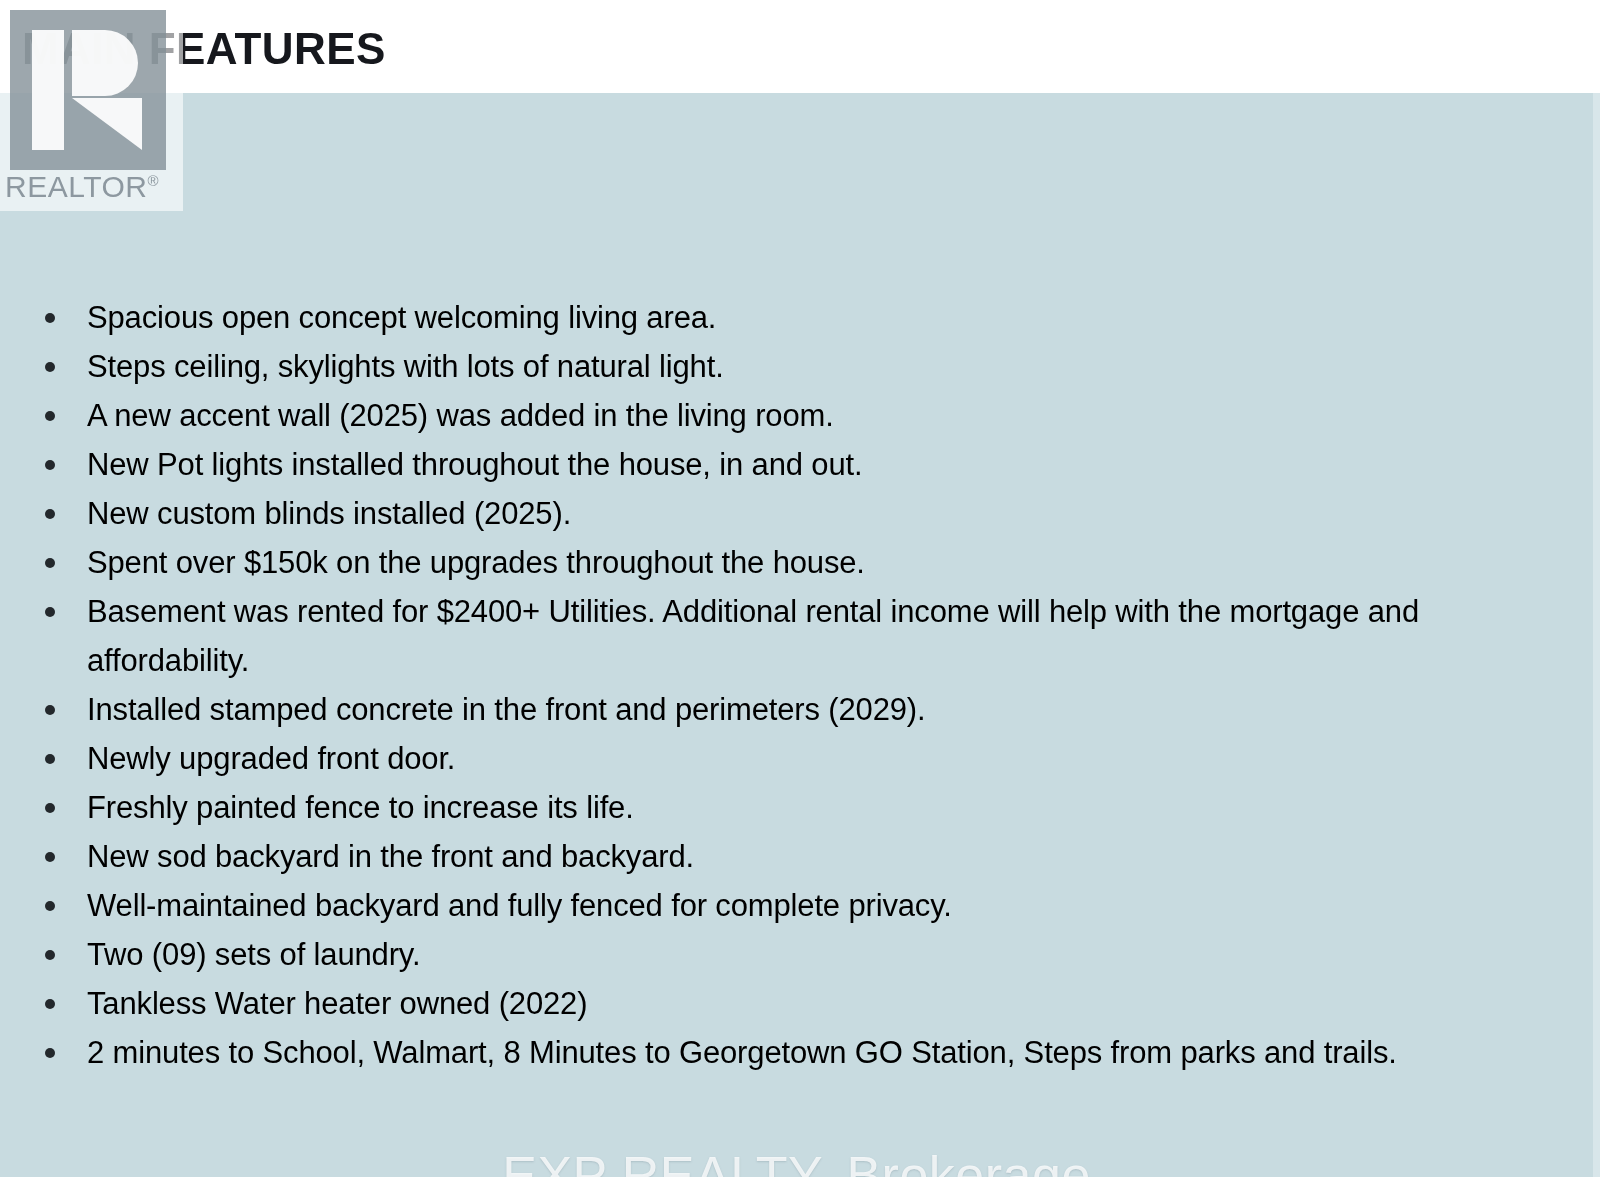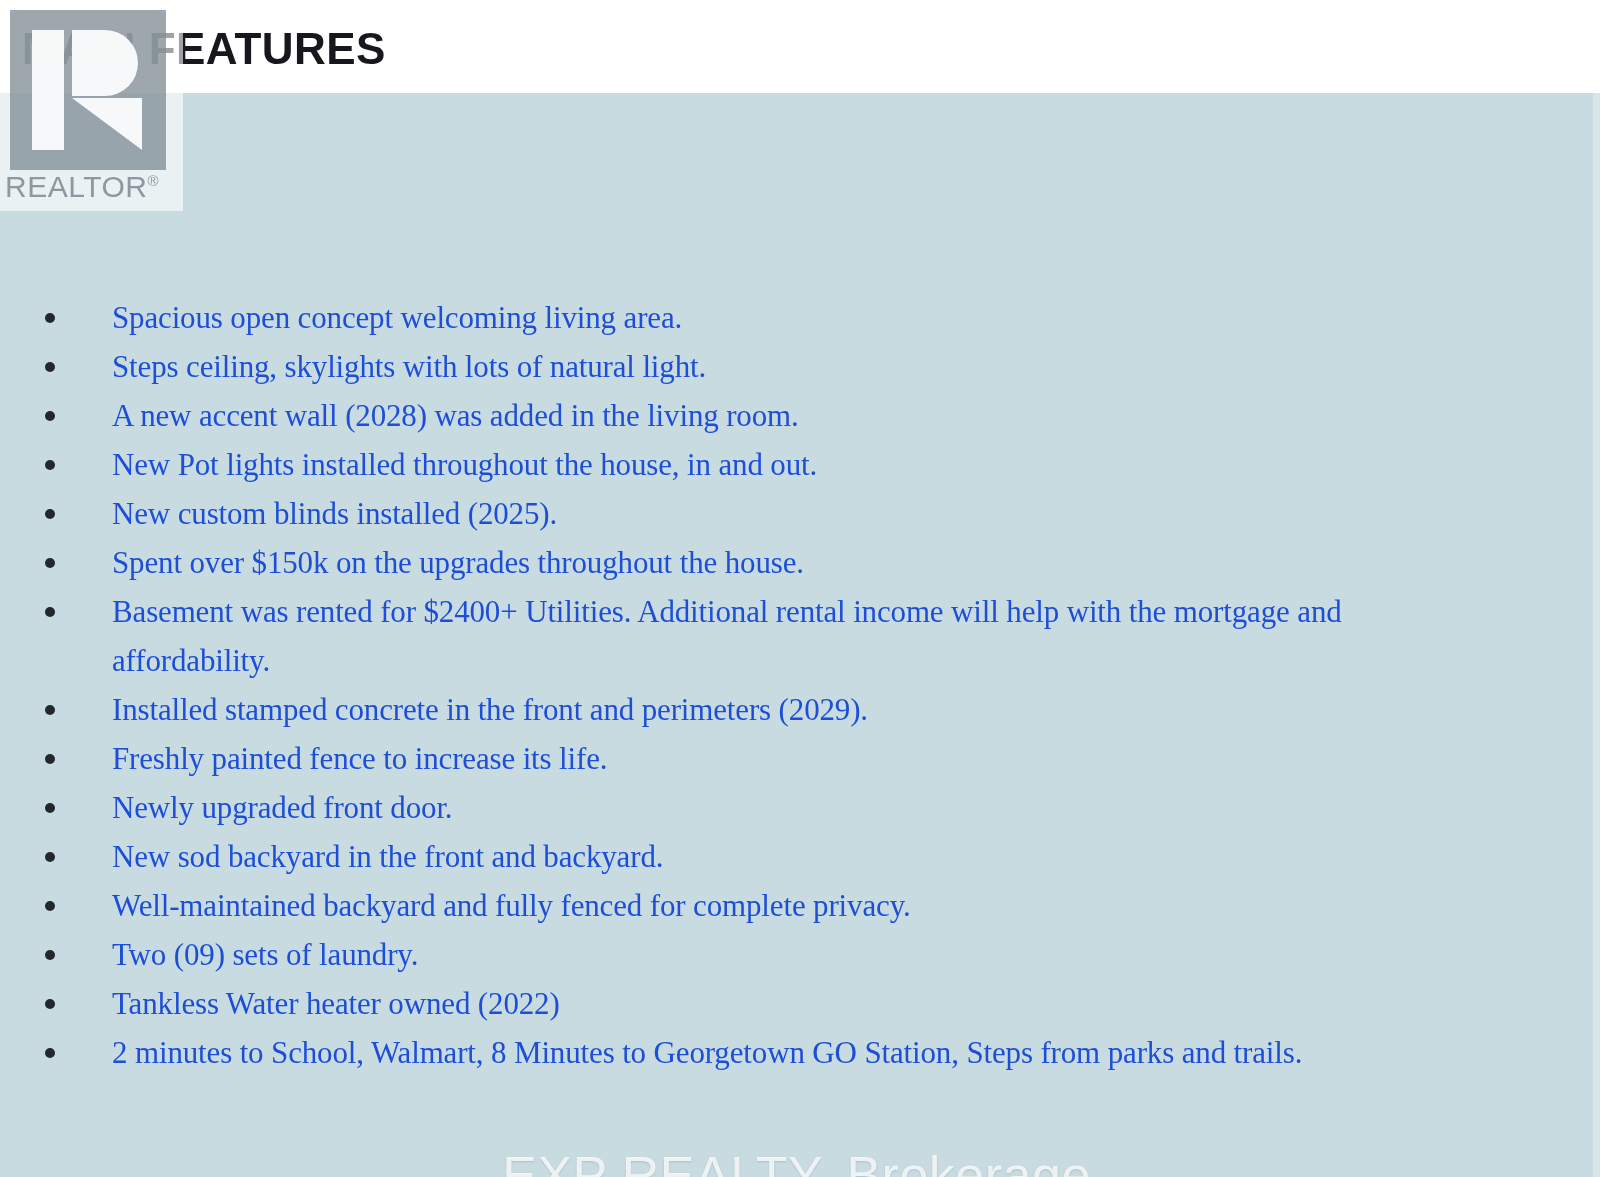--- a/index.html
+++ b/index.html
@@ -72,26 +72,26 @@
     left: 0;
     top: 200px;
     width: 1480px;
     margin: 0;
     padding: 0;
     list-style: none;
   }
 
   .feature-item {
     position: relative;
-    padding-left: 112px;
+    padding-left: 87px;
     margin: 0 0 0 0;
-    font-family: Liberation Serif, serif;
+    font-family: Liberation Sans, sans-serif;
     font-size: 31px;
     line-height: 49px;
-    color: #1d4ed8;
+    color: #000000;
     letter-spacing: -0.15px;
   }
 
   .feature-bullet {
     position: absolute;
     left: 45px;
     top: 20px;
     width: 10px;
     height: 10px;
     border-radius: 50%;
@@ -195,21 +195,21 @@
       <li class="feature-item">
         <span class="feature-bullet"></span>
         <span>Spacious open concept welcoming living area.</span>
       </li>
       <li class="feature-item">
         <span class="feature-bullet"></span>
         <span>Steps ceiling, skylights with lots of natural light.</span>
       </li>
       <li class="feature-item">
         <span class="feature-bullet"></span>
-        <span>A new accent wall (2028) was added in the living room.</span>
+        <span>A new accent wall (2025) was added in the living room.</span>
       </li>
       <li class="feature-item">
         <span class="feature-bullet"></span>
         <span>New Pot lights installed throughout the house, in and out.</span>
       </li>
       <li class="feature-item">
         <span class="feature-bullet"></span>
         <span>New custom blinds installed (2025).</span>
       </li>
       <li class="feature-item">
@@ -219,25 +219,25 @@
       <li class="feature-item">
         <span class="feature-bullet"></span>
         <span>Basement was rented for $2400+ Utilities. Additional rental income will help with the mortgage and affordability.</span>
       </li>
       <li class="feature-item">
         <span class="feature-bullet"></span>
         <span>Installed stamped concrete in the front and perimeters (2029).</span>
       </li>
       <li class="feature-item">
         <span class="feature-bullet"></span>
+        <span>Newly upgraded front door.</span>
+      </li>
+      <li class="feature-item">
+        <span class="feature-bullet"></span>
         <span>Freshly painted fence to increase its life.</span>
-      </li>
-      <li class="feature-item">
-        <span class="feature-bullet"></span>
-        <span>Newly upgraded front door.</span>
       </li>
       <li class="feature-item">
         <span class="feature-bullet"></span>
         <span>New sod backyard in the front and backyard.</span>
       </li>
       <li class="feature-item">
         <span class="feature-bullet"></span>
         <span>Well-maintained backyard and fully fenced for complete privacy.</span>
       </li>
       <li class="feature-item">

